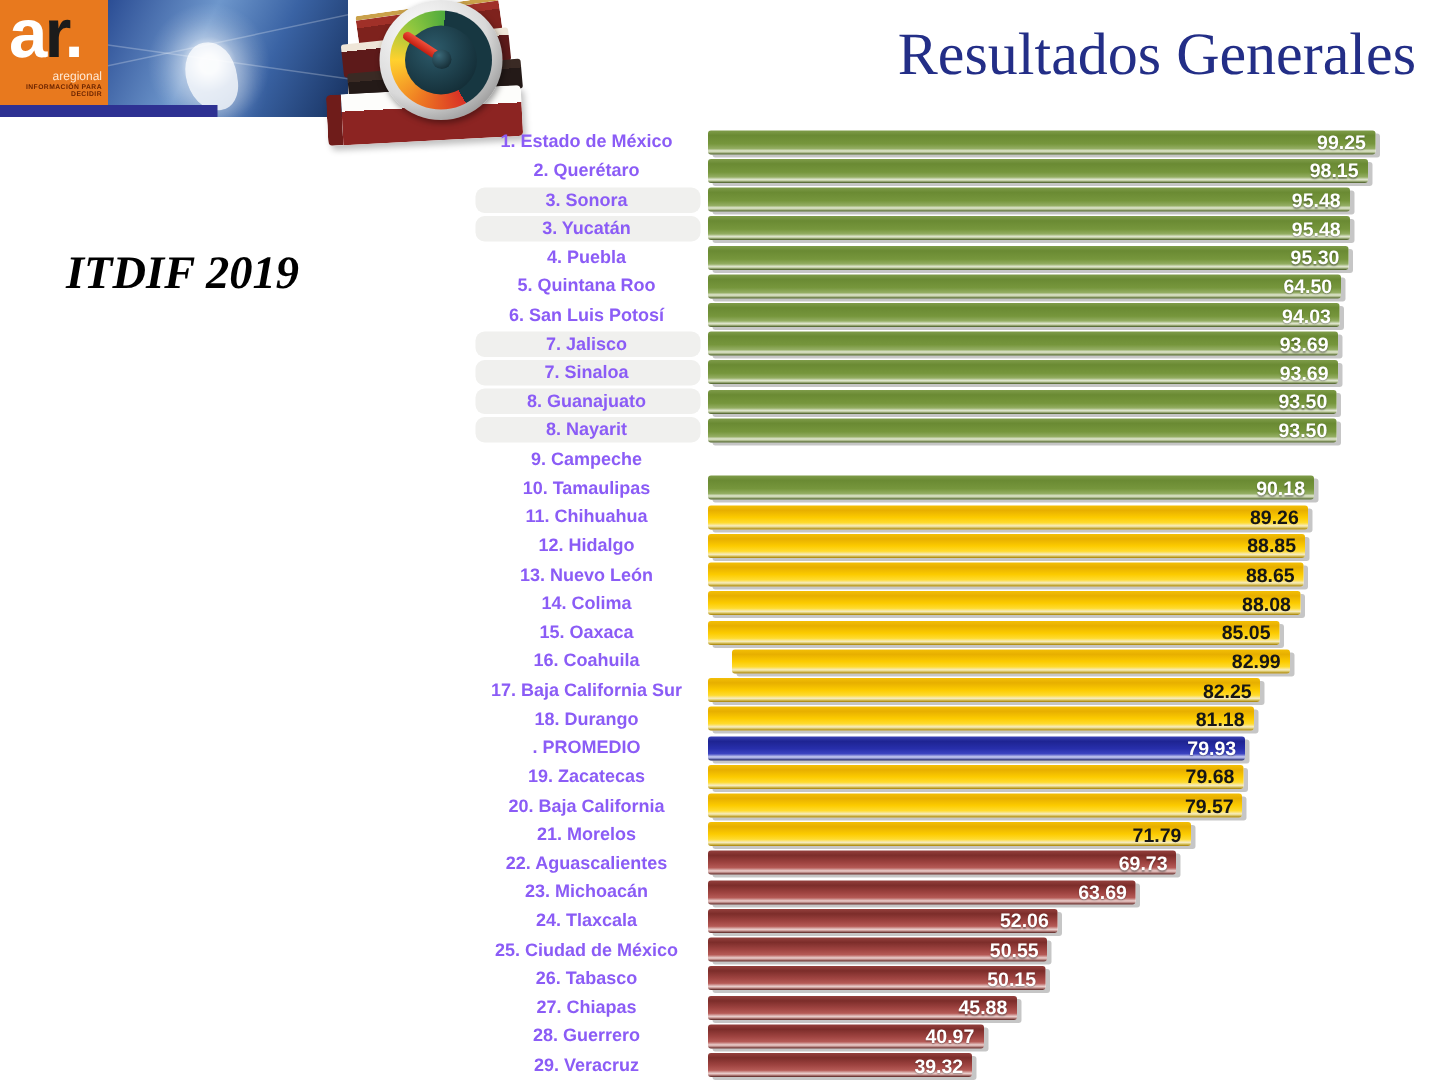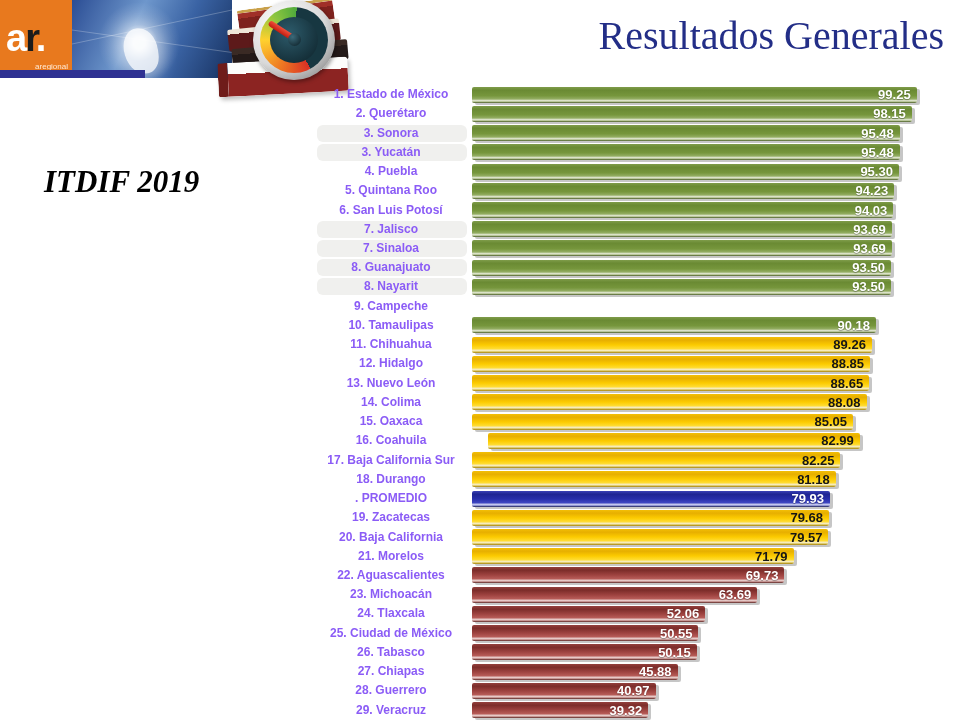--- a/index.html
+++ b/index.html
@@ -12,22 +12,22 @@
   }
 
   
   .banner { position:absolute; left:0; top:0; width:345px; height:96px; }
 
   .logo-block {
     position:absolute; left:0; top:0; width:72px; height:70px;
     background:#e8791e; color:#fff; overflow:hidden;
   }
   .logo-brand {
-    font-weight:bold; font-size:38px; line-height:40px;
-    letter-spacing:-2px; padding-left:6px; padding-top:18px;
+    font-weight:bold; font-size:46px; line-height:40px;
+    letter-spacing:-2px; padding-left:6px; padding-top:2px;
     font-family:"Liberation Sans", sans-serif;
   }
   .logo-brand .la { color:#ffffff; }
   .logo-brand .lr { color:#1b1b1b; }
   .logo-brand .ld { color:#ffffff; }
   .logo-name { font-size:8px; text-align:right; padding-right:4px; color:#ffe9d4; margin-top:4px; }
   .logo-tagline { font-size:4.5px; font-weight:bold; text-align:right; padding-right:4px; color:#6b2400; letter-spacing:.3px; }
 
   .blue-underbar { position:absolute; left:0; top:70px; width:145px; height:8px; background:#2e3192; }
 
@@ -225,21 +225,21 @@
       <div class="bar green" style="width: 95.3%;">
         <span class="bar-value">95.30</span>
       </div>
     </div>
   </div>
 
   <div class="row">
     <div class="row-label">5. Quintana Roo</div>
     <div class="bar-track">
       <div class="bar green" style="width: 94.23%;">
-        <span class="bar-value">94.23</span>
+        <span class="bar-value">64.50</span>
       </div>
     </div>
   </div>
 
   <div class="row">
     <div class="row-label">6. San Luis Potosí</div>
     <div class="bar-track">
       <div class="bar green" style="width: 94.03%;">
         <span class="bar-value">94.03</span>
       </div>

